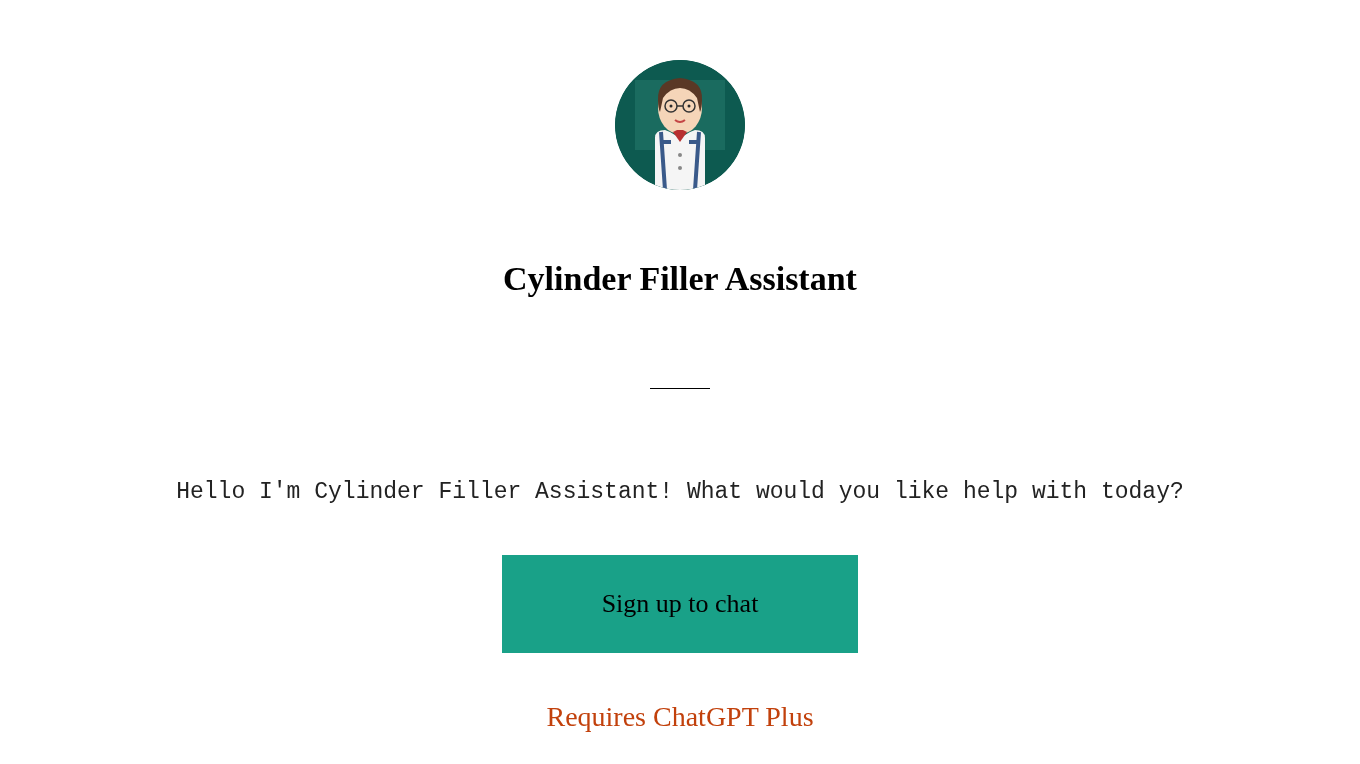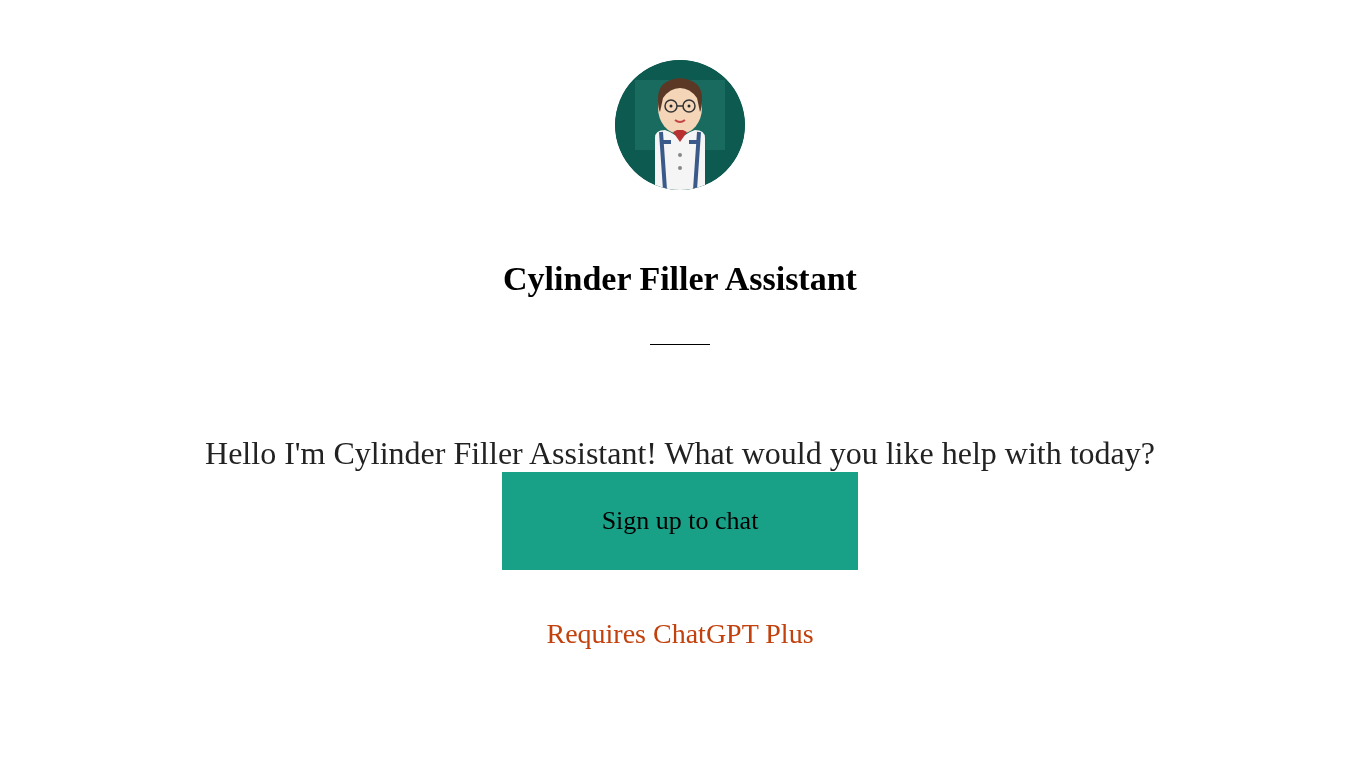--- a/index.html
+++ b/index.html
@@ -30,31 +30,33 @@
       position: relative;
     }
     .avatar-svg {
       width: 100%;
       height: 100%;
     }
     .title {
       font-size: 34px;
       font-weight: bold;
       color: #000000;
-      margin-bottom: 46px;
+      margin-bottom: 90px;
     }
     .divider {
       width: 60px;
       height: 1px;
       background: #000000;
       margin-bottom: 90px;
     }
     .greeting {
-      font-size: 32px;
+      font-size: 23px;
       color: #222222;
+      margin-bottom: 50px;
+      font-family: Liberation Mono, monospace;
     }
     .signup-button {
       background: #19a188;
       color: #000000;
       font-size: 26px;
       font-family: Georgia, 'Times New Roman', serif;
       border: none;
       padding: 34px 100px;
       cursor: pointer;
       margin-bottom: 48px;

